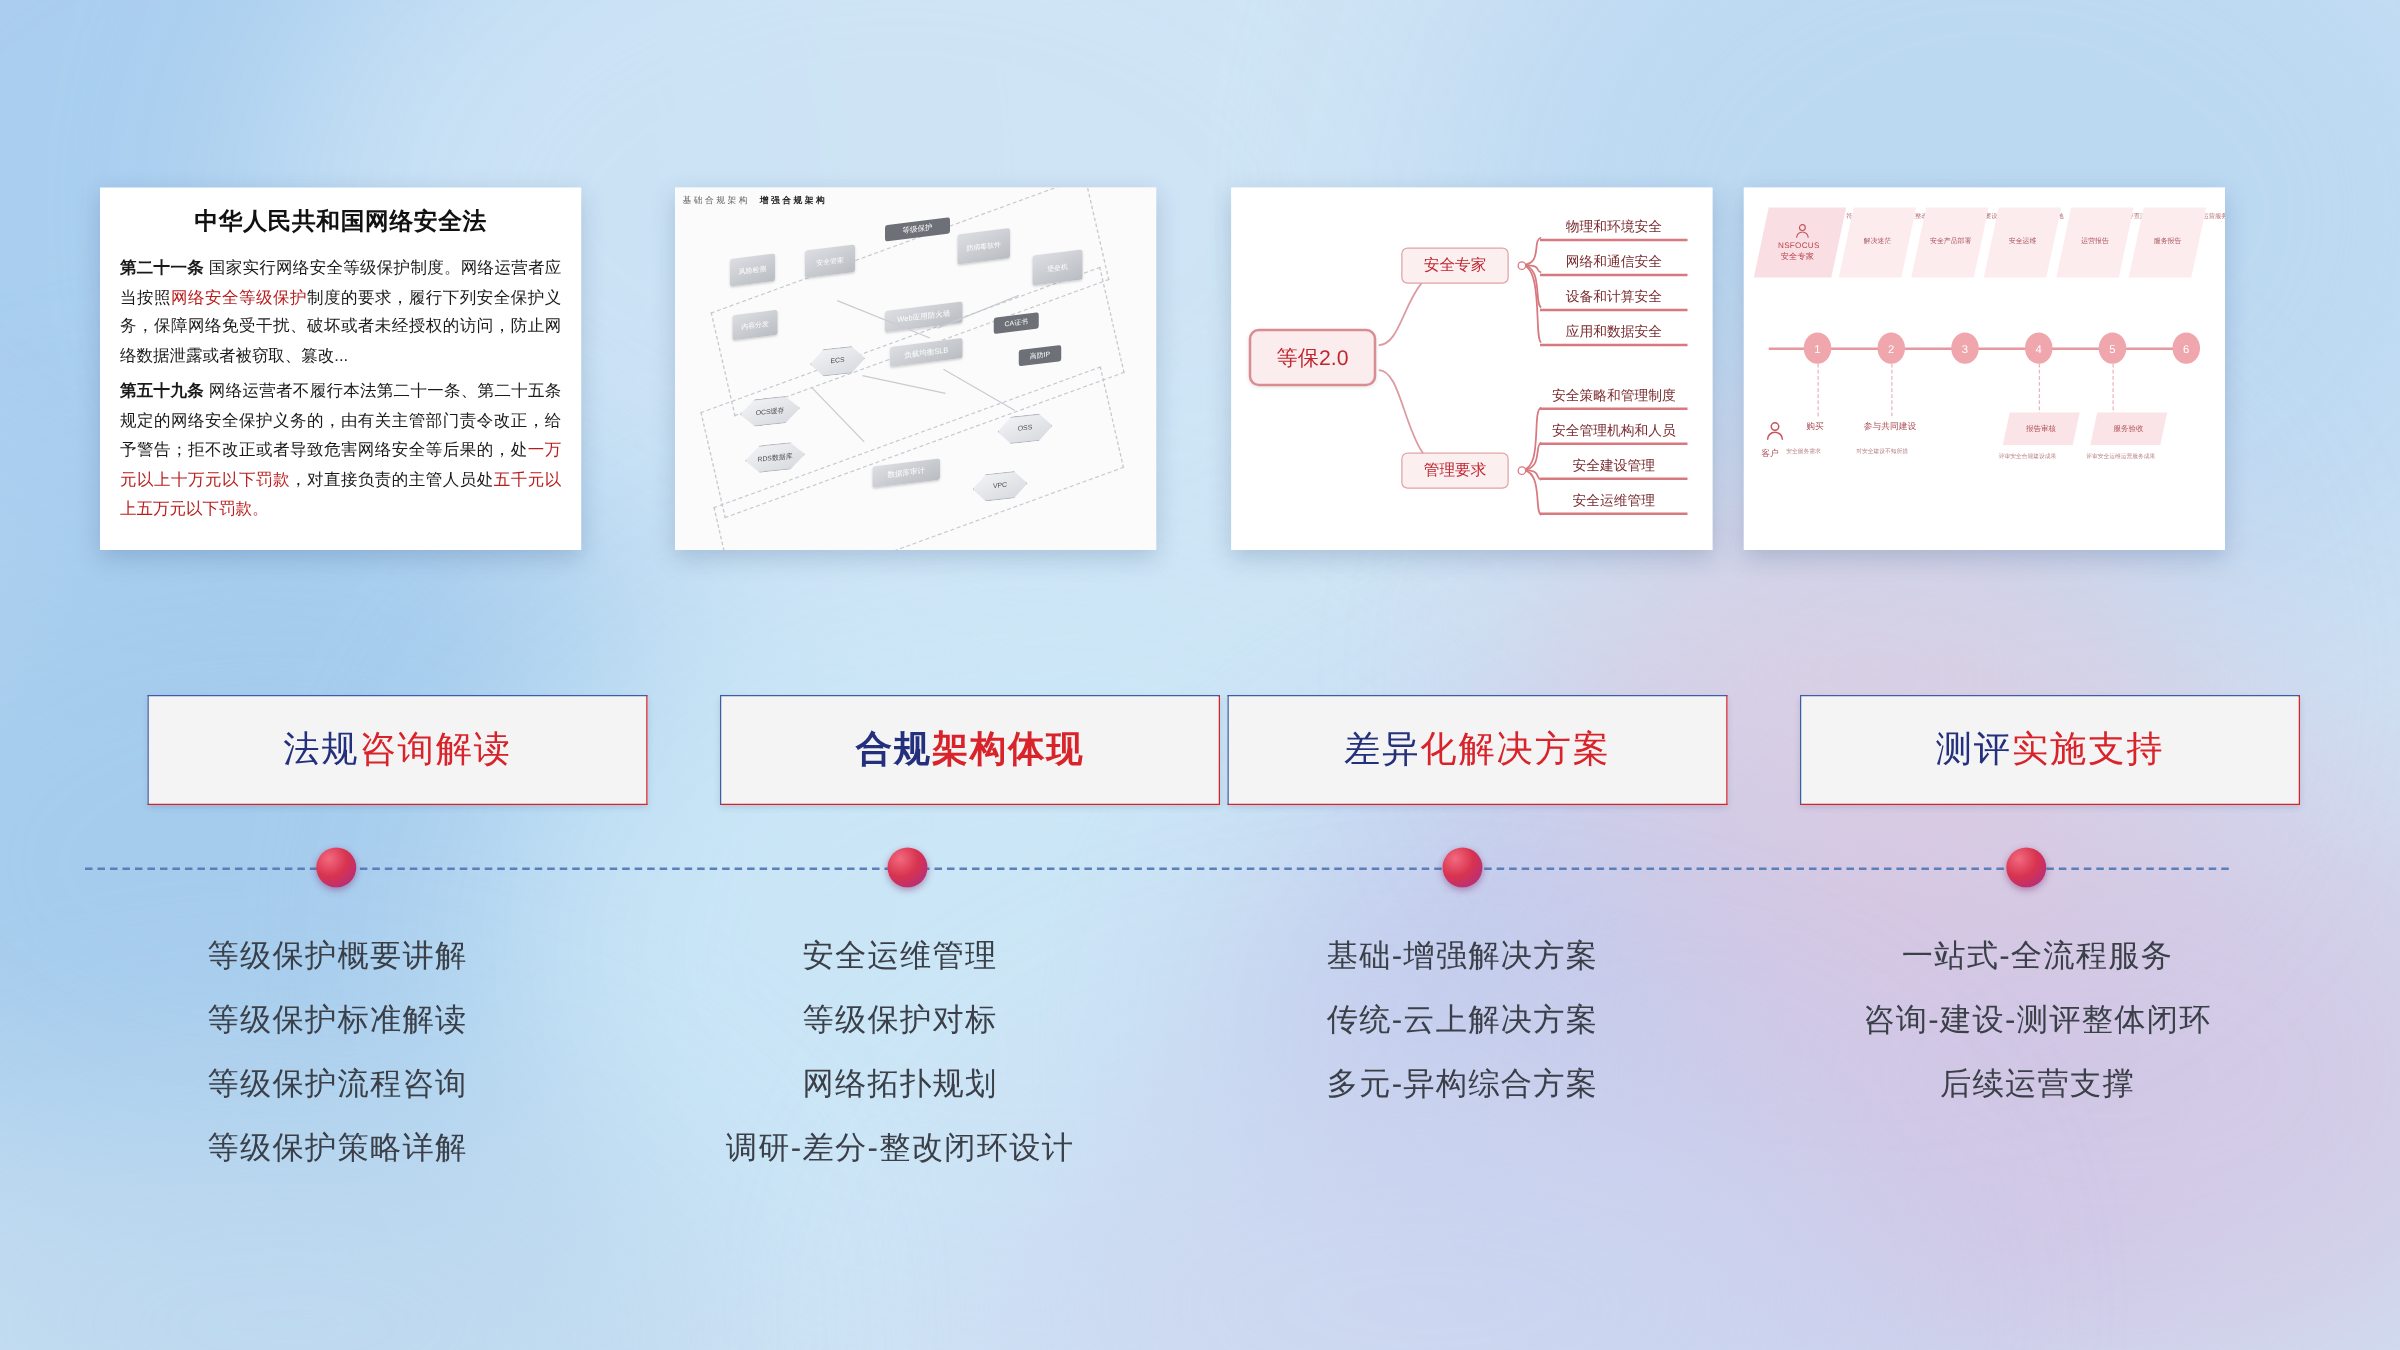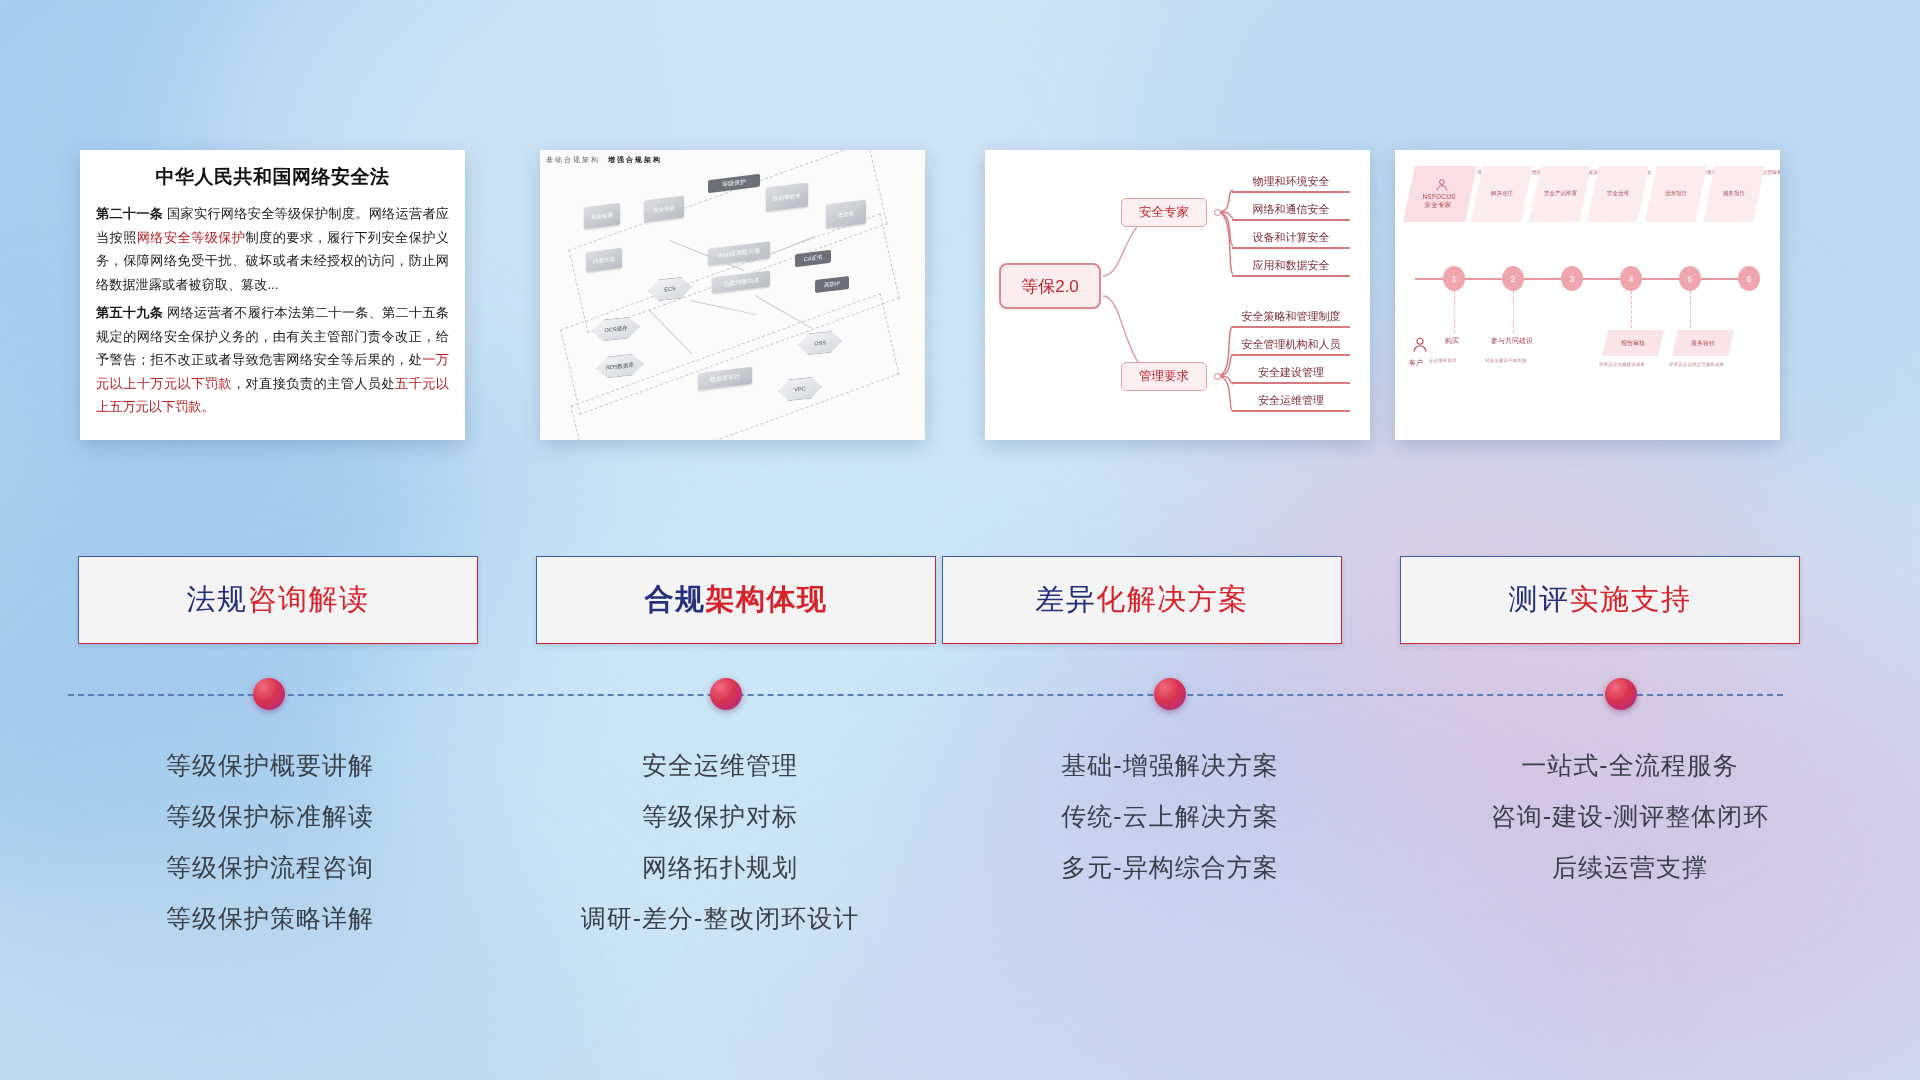--- a/index.html
+++ b/index.html
@@ -144,21 +144,21 @@
   
   #buttons {
     position: absolute; left: 0; top: 556px; width: 1920px; height: 90px; z-index: 4;
   }
   .btn {
     position: absolute; top: 0; width: 400px; height: 88px;
     background: #f4f4f4;
     border: 1.6px solid #3f5ca6;
     border-bottom-color: #d8232a; border-right-color: #d8232a;
     box-shadow: 0 2px 5px rgba(40,70,120,.16);
-    display: flex; align-items: center; justify-content: center;
+    display: flex; align-items: center; justify-content: center; margin-left: 40px;
   }
   .btn .txt { font-size: 29px; letter-spacing: 1.5px; white-space: nowrap; }
   .btn .txt .a { color: #24307c; }
   .btn .txt .b { color: #d8232a; }
   .btn.b1 { left: 78px; }
   .btn.b2 { left: 536px; font-weight: bold; }
   .btn.b3 { left: 942px; }
   .btn.b4 { left: 1400px; }
 
   

